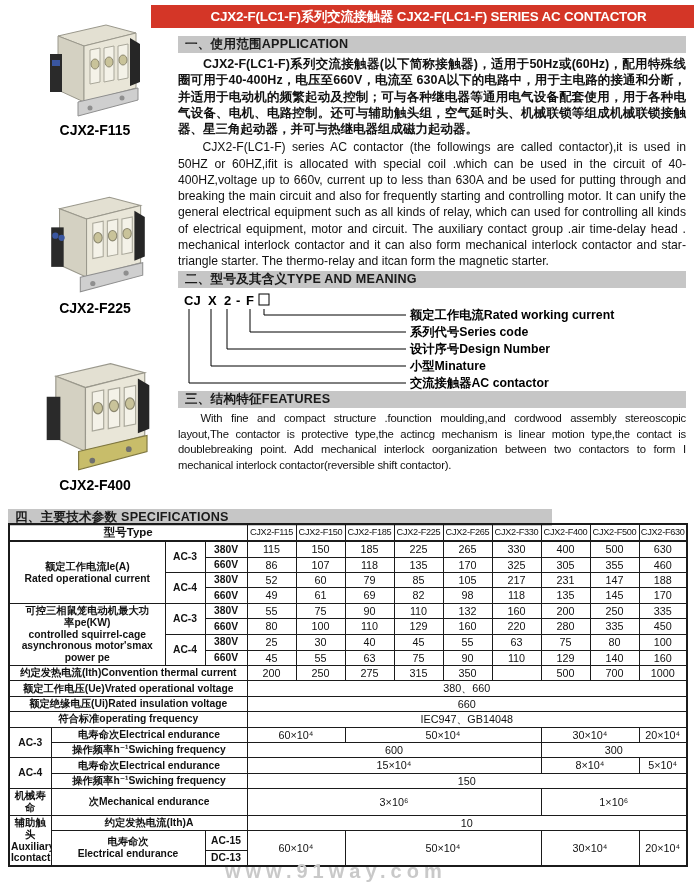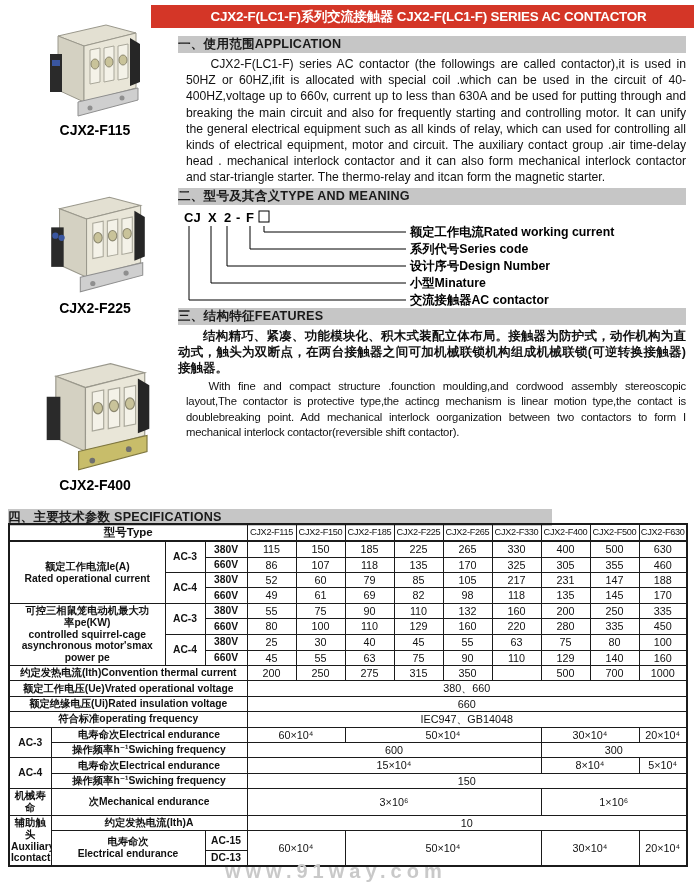--- a/index.html
+++ b/index.html
@@ -11,27 +11,27 @@
   .title-bar { left:151px; top:5px; width:555px; height:23px;
     background:var(--accent,#d43627); color:#fff; font-weight:bold;
     font-size:13.4px; line-height:23px; text-align:center; letter-spacing:-0.2px; }
 
   
   .prod-label { width:150px; text-align:center; font-weight:bold; font-size:14px; color:#000; }
 
   
   .right-col { left:178px; top:36px; width:508px; }
   .sec-bar { background:var(--bar,#c6c6c6); color:#1a1a1a; font-weight:bold;
-    font-size:12.6px; height:17px; line-height:17px; 
+    font-size:12.6px; height:17px; line-height:17px; padding-left:7px;
     margin-bottom:3px; letter-spacing:0.2px; }
   .full-bar { left:8px; top:509px; width:544px; margin:0; }
   p.cn { font-weight:bold; font-size:12.5px; line-height:16.3px;
     text-align:justify; text-indent:2em; margin:1px 0 2px 0; }
   p.en { font-weight:normal; font-size:12.2px; line-height:16.2px;
-    text-align:justify; text-indent:2em; margin:0 0 2px 8px; }
+    text-align:justify; text-indent:2em; margin:0 0 2px 0; }
   p.en-narrow { font-size:11.3px; line-height:15.6px; letter-spacing:-0.2px; }
 
   
   .diagram { width:508px; height:100px; display:block; }
   .diagram text.code { font:bold 13px "Liberation Sans","DejaVu Sans",sans-serif; }
   .diagram text.lab  { font:bold 12.3px "Liberation Sans","DejaVu Sans",sans-serif; }
   .diagram polyline, .diagram rect { fill:none; stroke:#000; stroke-width:1; }
 
   
   .spec-wrap { left:8px; top:523px; width:678px; }
@@ -117,20 +117,21 @@
   </g>
   <polygon points="28,82 88,68 88,82 28,98" fill="#c8bd6a" stroke="#7e763f"></polygon>
   <circle cx="40" cy="90" r="2.5" fill="#6f6f6f"></circle>
   <circle cx="72" cy="80" r="2.5" fill="#6f6f6f"></circle>
 </svg>
 <div class="abs prod-label" style="left:20px;top:477px;">CJX2-F400</div>
 
 <div class="abs right-col">
 
   <div class="sec-bar">一、使用范围APPLICATION</div>
+  <p class="cn">CJX2-F(LC1-F)系列交流接触器(以下简称接触器)，适用于50Hz或(60Hz)，配用特殊线圈可用于40-400Hz，电压至660V，电流至 630A以下的电路中，用于主电路的接通和分断，并适用于电动机的频繁起动及控制；可与各种继电器等通用电气设备配套使用，用于各种电气设备、电机、电路控制。还可与辅助触头组，空气延时头、机械联锁等组成机械联锁接触器、星三角起动器，并可与热继电器组成磁力起动器。</p>
   <p class="en">CJX2-F(LC1-F) series AC contactor (the followings are called contactor),it is used in 50HZ or 60HZ,ifit is allocated with special coil .which can be used in the circuit of 40-400HZ,voltage up to 660v, current up to less than 630A and be used for putting through and breaking the main circuit and also for frequently starting and controlling motor. It can unify the general electrical equipment such as all kinds of relay, which can used for controlling all kinds of electrical equipment, motor and circuit. The auxiliary contact group .air time-delay head . mechanical interlock contactor and it can also form mechanical interlock contactor and star-triangle starter. The thermo-relay and itcan form the magnetic starter.</p>
 
   <div class="sec-bar">二、型号及其含义TYPE AND MEANING</div>
 
   <svg class="diagram" viewBox="0 0 508 100">
     <text class="code" x="6" y="14">CJ</text>
     <text class="code" x="30" y="14">X</text>
     <text class="code" x="46" y="14">2</text>
     <text class="code" x="58" y="14">-</text>
     <text class="code" x="68" y="14">F</text>
@@ -141,21 +142,20 @@
     <polyline points="33,18 33,75 228,75"></polyline>
     <polyline points="11,18 11,92 228,92"></polyline>
     <text class="lab" x="232" y="28">额定工作电流Rated working current</text>
     <text class="lab" x="232" y="45">系列代号Series code</text>
     <text class="lab" x="232" y="62">设计序号Design Number</text>
     <text class="lab" x="232" y="79">小型Minature</text>
     <text class="lab" x="232" y="96">交流接触器AC contactor</text>
   </svg>
 
   <div class="sec-bar">三、结构特征FEATURES</div>
-  <p class="cn">结构精巧、紧凑、功能模块化、积木式装配立体布局。接触器为防护式，动作机构为直动式，触头为双断点，在两台接触器之间可加机械联锁机构组成机械联锁(可逆转换接触器)接触器。</p>
   <p class="en en-narrow">With fine and compact structure .founction moulding,and cordwood assembly stereoscopic layout,The contactor is protective type,the actincg mechanism is linear motion type,the contact is doublebreaking point. Add mechanical interlock oorganization between two contactors to form I mechanical interlock contactor(reversible shift contactor).</p>
 </div>
 
 <div class="abs sec-bar full-bar">四、主要技术参数 SPECIFICATIONS</div>
 
 <div class="abs spec-wrap">
   <table>
     <colgroup>
       <col style="width:42px">
         <col style="width:114px">

